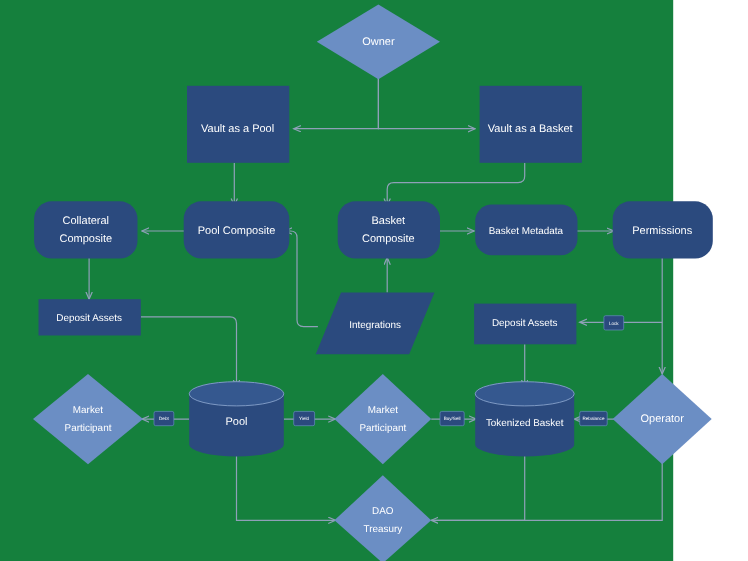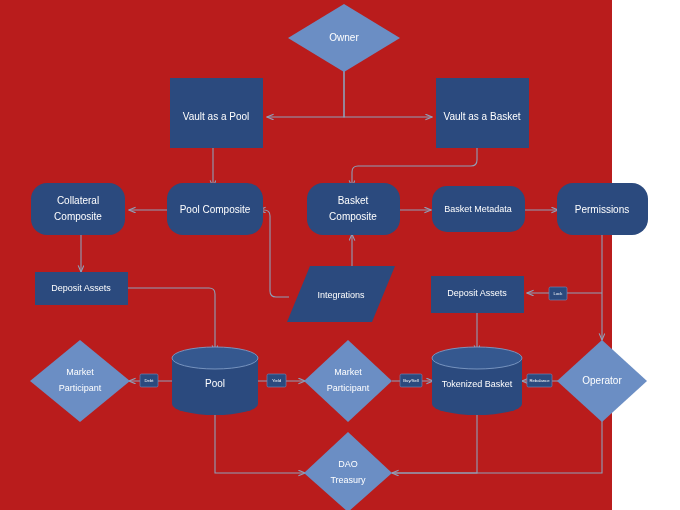--- a/index.html
+++ b/index.html
@@ -10,21 +10,21 @@
   body {
     width: 680px;
     height: 510px;
     overflow: hidden;
     font-family: "Liberation Sans", sans-serif;
   }
   #diagram-root {
     position: relative;
     width: 612px;
     height: 510px;
-    background: #b91c1c;
+    background: #15803d;
   }
   svg#flow {
     display: block;
     width: 680px;
     height: 510px;
   }
   .node-label {
     fill: #ffffff;
     font-family: "Liberation Sans", sans-serif;
     font-size: 10px;

